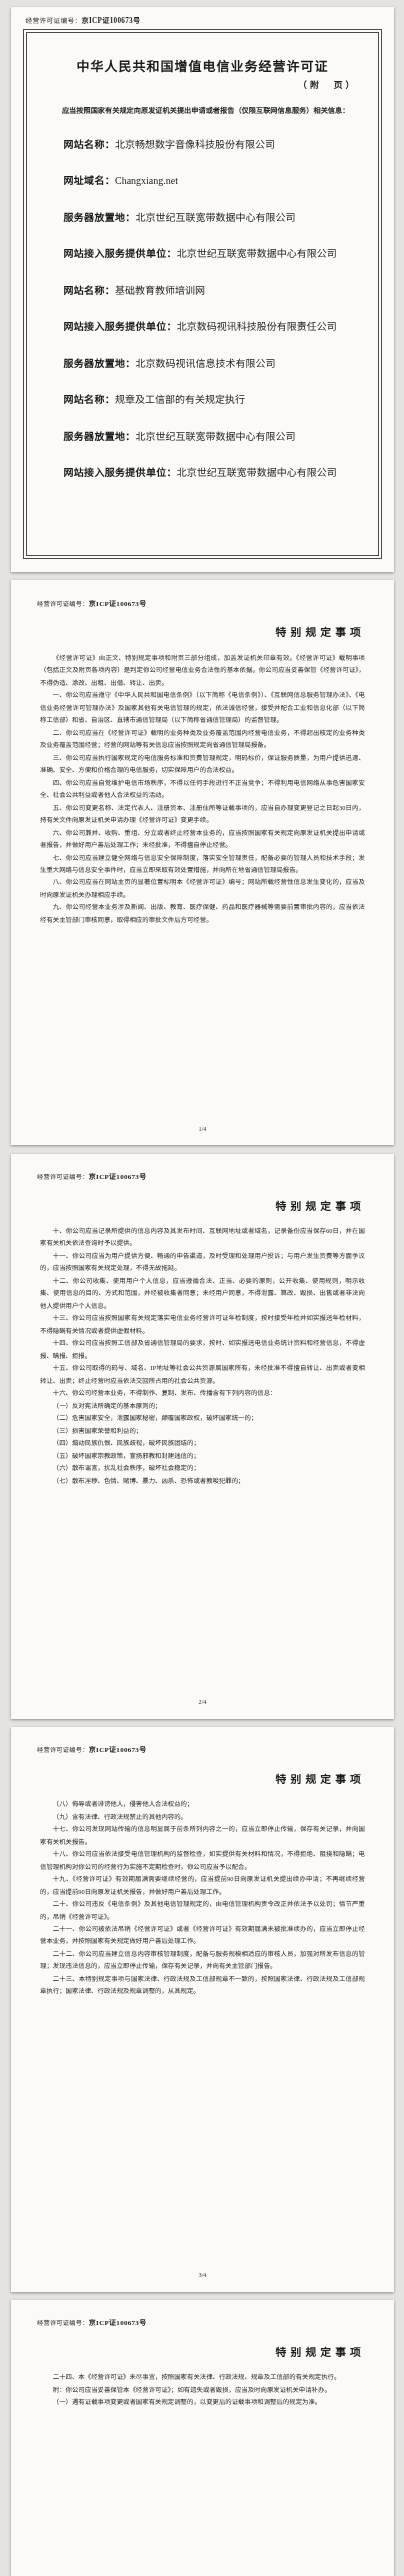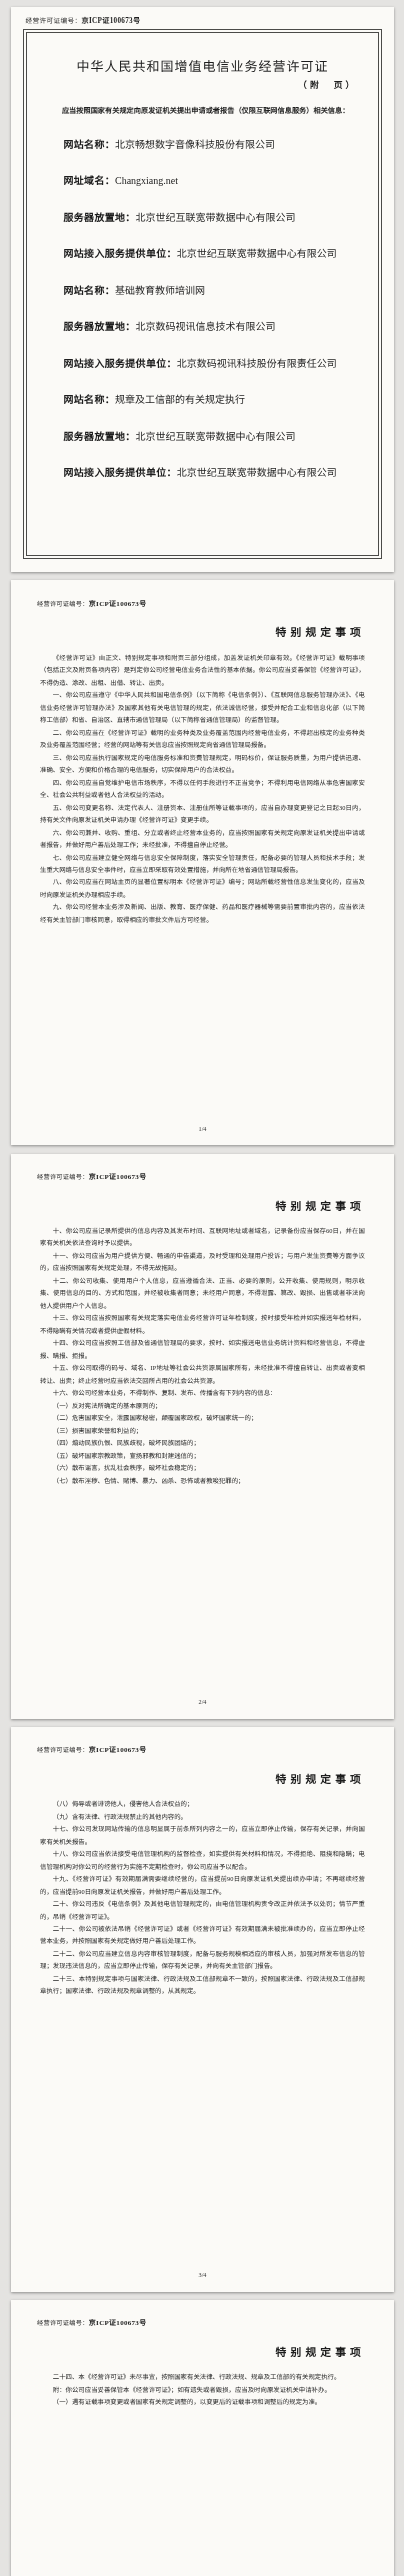--- a/index.html
+++ b/index.html
@@ -44,21 +44,21 @@
   }
   .cert-inner{
     height:100%;
     border:0.5px solid #4a4a48;
     box-sizing:border-box;
     padding:15.5px 20.6px;
   }
   .cert-title{
     text-align:center;
     font-size:13px;
-    font-weight:normal;
+    font-weight:bold;
     letter-spacing:1px;
     margin:7.2px 0 3.1px 0;
   }
   .cert-subtitle{
     text-align:right;
     font-size:8.8px;
     font-weight:bold;
     letter-spacing:3.1px;
     margin:2.1px 0 13.4px 0;
   }
@@ -124,22 +124,22 @@
     <div class="cert-inner">
       <h1 class="cert-title">中华人民共和国增值电信业务经营许可证</h1>
       <div class="cert-subtitle">（附　页）</div>
       <p class="cert-intro">应当按照国家有关规定向原发证机关提出申请或者报告（仅限互联网信息服务）相关信息：</p>
       <div>
           <p class="cert-line"><b>网站名称：</b><span>北京畅想数字音像科技股份有限公司</span></p>
           <p class="cert-line"><b>网址域名：</b><span>Changxiang.net</span></p>
           <p class="cert-line"><b>服务器放置地：</b><span>北京世纪互联宽带数据中心有限公司</span></p>
           <p class="cert-line"><b>网站接入服务提供单位：</b><span>北京世纪互联宽带数据中心有限公司</span></p>
           <p class="cert-line"><b>网站名称：</b><span>基础教育教师培训网</span></p>
+          <p class="cert-line"><b>网站接入服务提供单位：</b><span>北京数码视讯科技股份有限责任公司</span></p>
           <p class="cert-line"><b>服务器放置地：</b><span>北京数码视讯信息技术有限公司</span></p>
-          <p class="cert-line"><b>网站接入服务提供单位：</b><span>北京数码视讯科技股份有限责任公司</span></p>
           <p class="cert-line"><b>网站名称：</b><span>规章及工信部的有关规定执行</span></p>
           <p class="cert-line"><b>服务器放置地：</b><span>北京世纪互联宽带数据中心有限公司</span></p>
           <p class="cert-line"><b>网站接入服务提供单位：</b><span>北京世纪互联宽带数据中心有限公司</span></p>
         </div>
     </div>
   </div>
 </section>
 
 <section class="page prov">
   <div class="prov-header">

